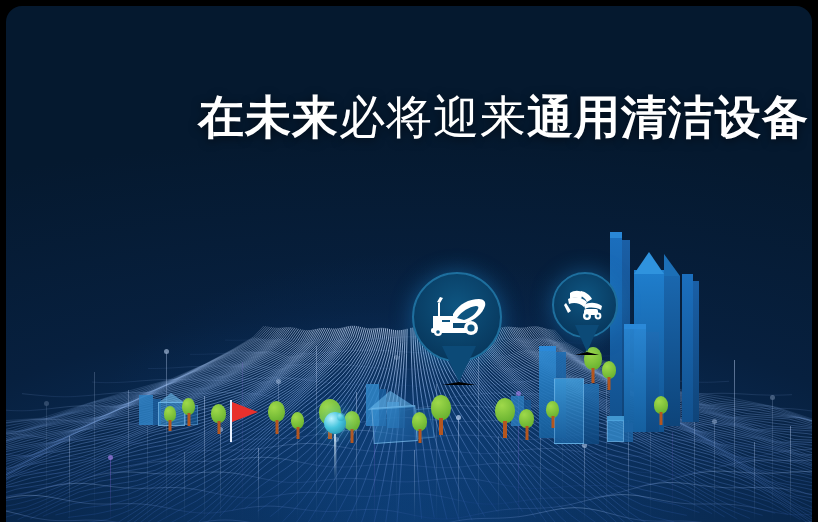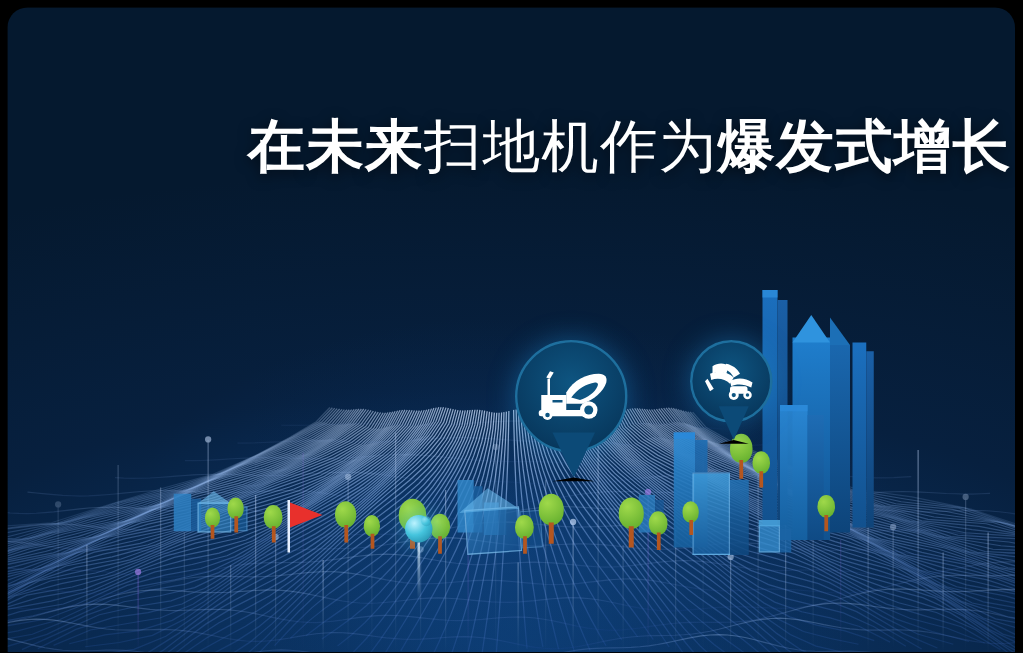--- a/index.html
+++ b/index.html
@@ -552,18 +552,18 @@
             </g>
           </svg>
         </div>
         <div class="tail" style="top:53px;border-left:12px solid transparent;border-right:12px solid transparent;border-top:27px solid #0c4a77;"></div>
       </div>
 
     </div>
 
     <div class="title">
       <span class="tl tl2">
-        <span class="bd">在未来</span><span class="lt">扫地机作为</span><span class="bd">爆发式增长</span>
+        <span class="bd">在未来</span><span class="lt">必将迎来</span><span class="bd">通用清洁设备</span>
       </span>
     </div>
 
   </div>
 </div>
 
 </body></html>

